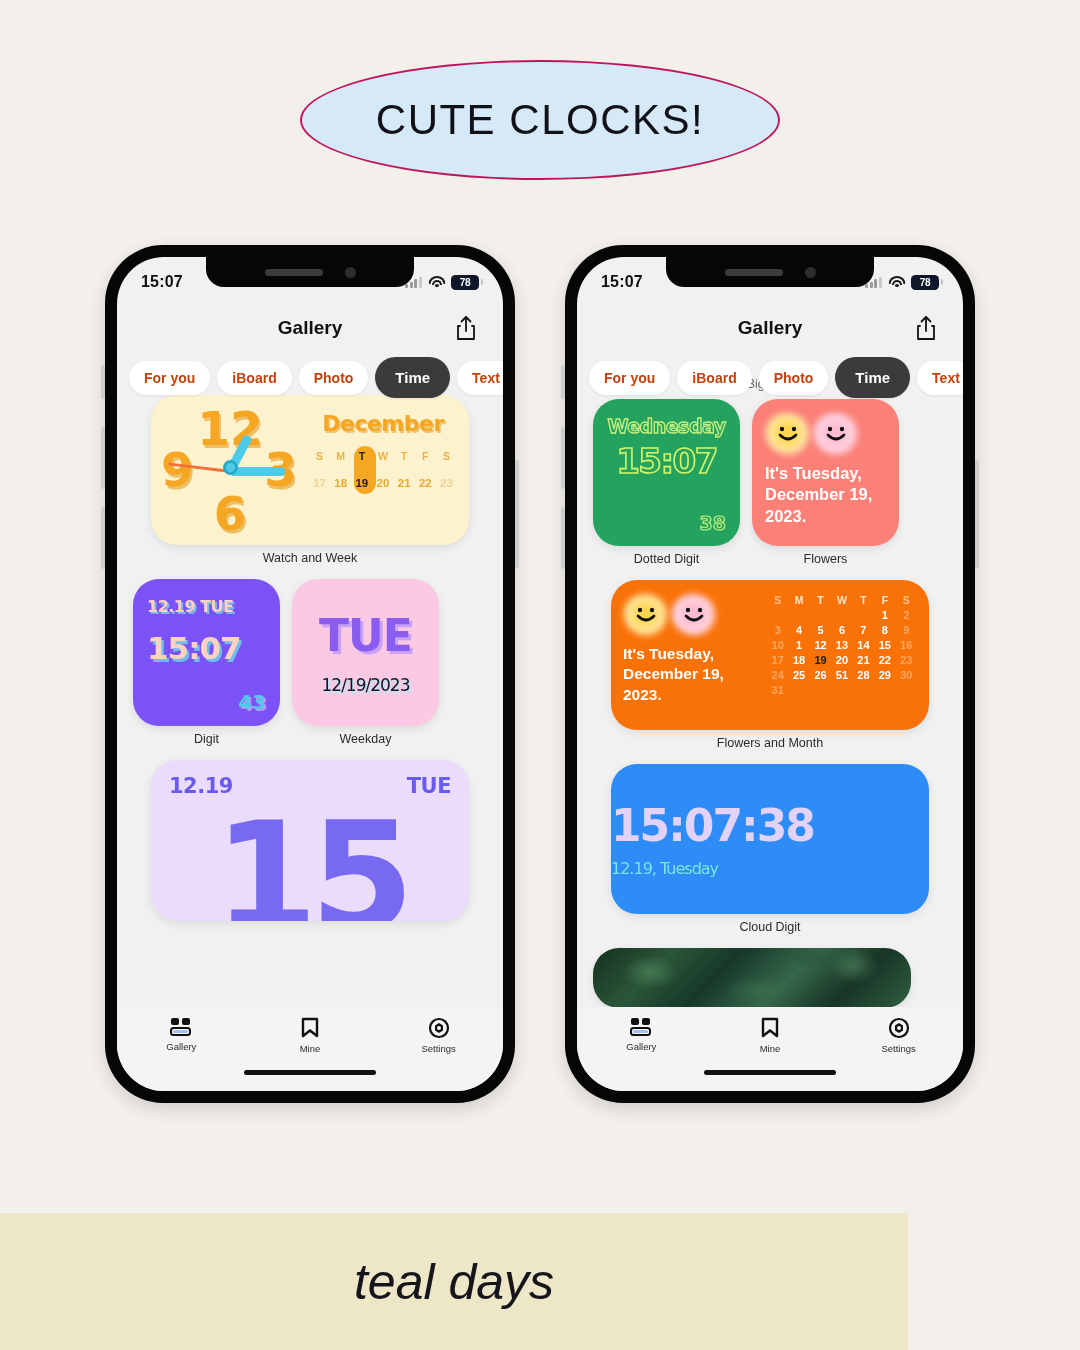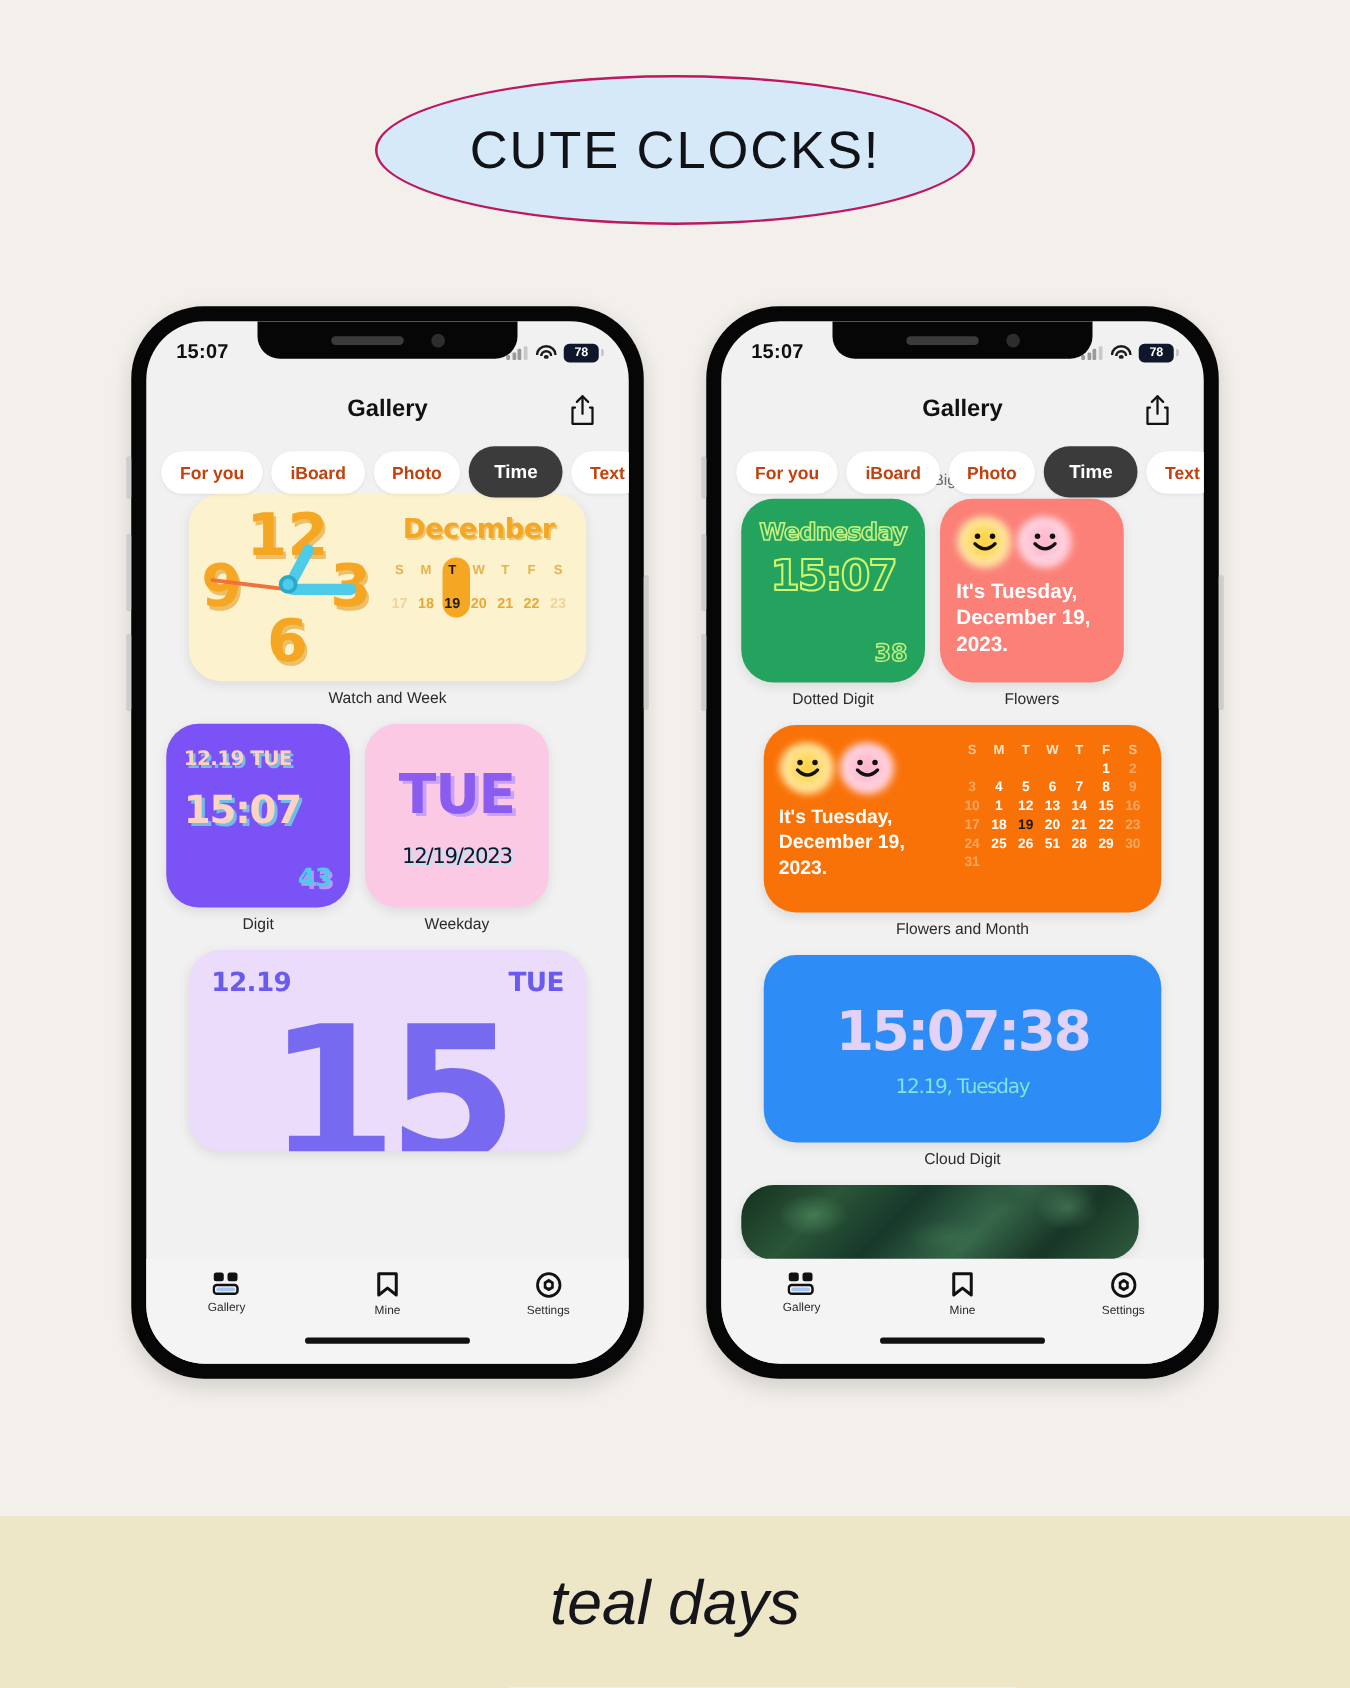--- a/index.html
+++ b/index.html
@@ -21,21 +21,21 @@
     display: flex; align-items: center; justify-content: center;
   }
   .banner-text {
     font-size: 42px; letter-spacing: 1.5px; color: #111118;
     font-weight: 400; white-space: nowrap;
   }
 
   
   .footer-band {
     position: absolute; left: 0; top: 1213px;
-    width: 1080px; height: 137px;
+    width: 908px; height: 137px;
     background: #EDE6C7;
     display: flex; align-items: center; justify-content: center;
   }
   .footer-text {
     font-size: 50px; font-style: italic; color: #15151b;
     font-family: "Liberation Sans", sans-serif;
   }
 
   
   .phone {
@@ -235,21 +235,21 @@
   .fm-dow.wk { color: #FCBE8A; }
   .fm-d { font-size: 11px; font-weight: 700; color: #fff; text-align: center; position: relative; }
   .fm-d.dim { color: #F8A761; }
   .fm-d.today { color: #1b1b1b; }
   .fm-d.today::before { content: ''; position: absolute; left: 50%; top: 50%;
     transform: translate(-50%,-50%); width: 22px; height: 22px; border-radius: 50%;
     background: radial-gradient(circle, #FFD97A 35%, rgba(255,220,150,0) 72%); z-index: -1; }
 
   
   .cloudw { background: #2D8CF5; display: flex; flex-direction: column;
-    align-items: center; justify-content: center; gap: 8px; }
+    align-items: flex-start; justify-content: center; gap: 8px; }
   .cd-time { font-size: 44px; font-weight: 800; color: #E2D2F7;
     font-family: "DejaVu Sans", sans-serif; letter-spacing: -2px; filter: blur(.35px); }
   .cd-date { font-size: 16px; font-weight: 400; color: #7FE3DE;
     font-family: "DejaVu Sans", sans-serif; letter-spacing: -1px; filter: blur(.35px); }
 
   
   .leafw { width: 318px; height: 60px; border-radius: 26px;
     background: linear-gradient(135deg,#14301f 0%,#2b5638 22%,#16382a 40%,#36674a 60%,#183526 78%,#2f5f40 100%);
     position: relative; overflow: hidden; box-shadow: 0 3px 9px rgba(0,0,0,.09); }
   .leafw::after { content: ''; position: absolute; inset: 0;

